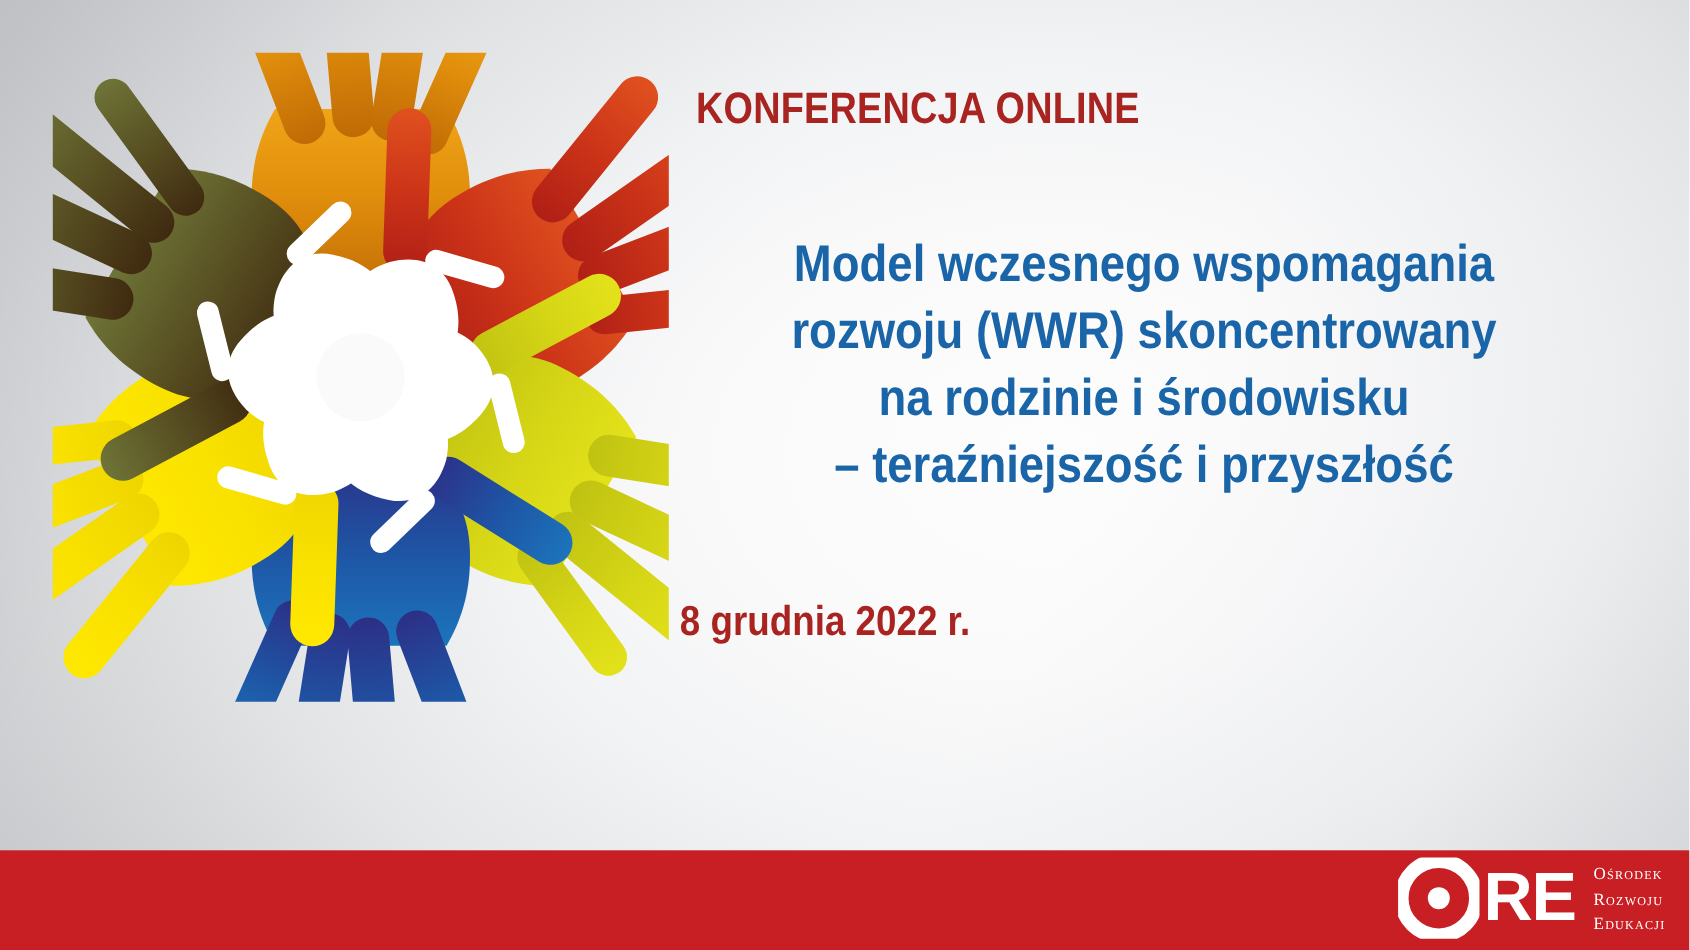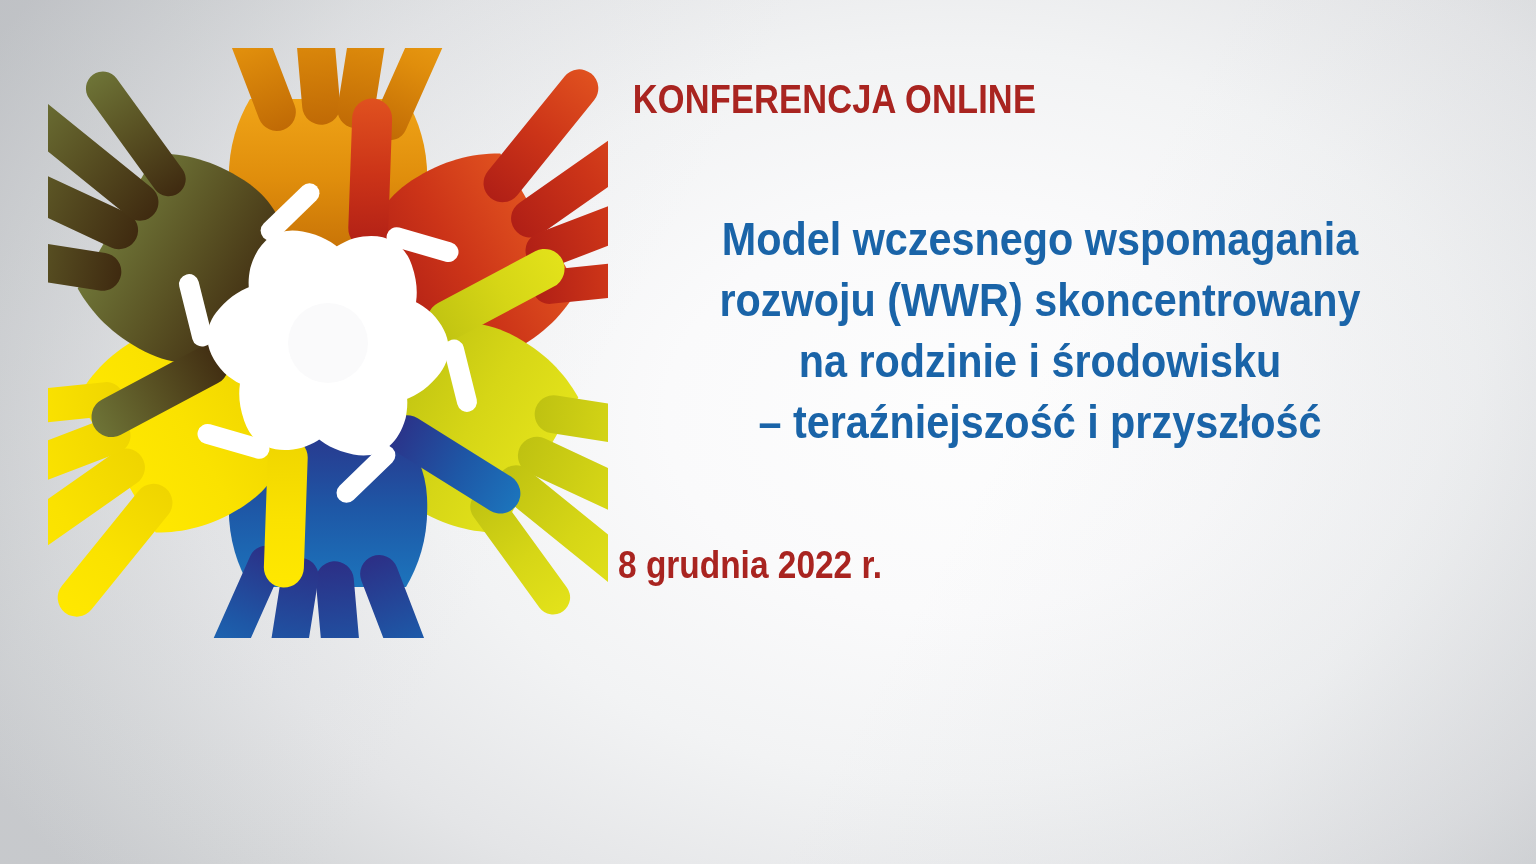--- a/index.html
+++ b/index.html
@@ -266,14 +266,44 @@
     <div class="title">
       <span class="ln">Model wczesnego wspomagania</span>
       <span class="ln">rozwoju (WWR) skoncentrowany</span>
       <span class="ln">na rodzinie i środowisku</span>
       <span class="ln">– teraźniejszość i przyszłość</span>
     </div>
 
     <div class="date">8 grudnia 2022 r.</div>
   </div>
 
+  <div class="footer-bar">
+
+    <div class="ore-logo">
+
+      <span class="ore-mark">
+        <svg width="74" height="74" viewBox="0 0 74 74" xmlns="http://www.w3.org/2000/svg" aria-hidden="true">
+
+          <path d="M 37 3
+                   A 34 34 0 0 1 71 37
+                   L 56 37
+                   A 19 19 0 0 0 37 18 Z" fill="#C71F23"></path>
+          <circle cx="37" cy="37" r="34" fill="none" stroke="#ffffff" stroke-width="13"></circle>
+
+          <rect x="37" y="14" width="13.5" height="22" fill="#C71F23" transform="rotate(38 37 37)"></rect>
+
+          <rect x="23.5" y="38" width="13.5" height="22" fill="#C71F23" transform="rotate(38 37 37)"></rect>
+
+          <circle cx="37" cy="37" r="10" fill="#ffffff"></circle>
+        </svg>
+      </span>
+
+      <span class="ore-wordmark">RE</span>
+
+      <span class="ore-sub">
+        <span>Ośrodek</span>
+        <span>Rozwoju</span>
+        <span>Edukacji</span>
+      </span>
+    </div>
+  </div>
 
 </div>
 
 </body></html>

